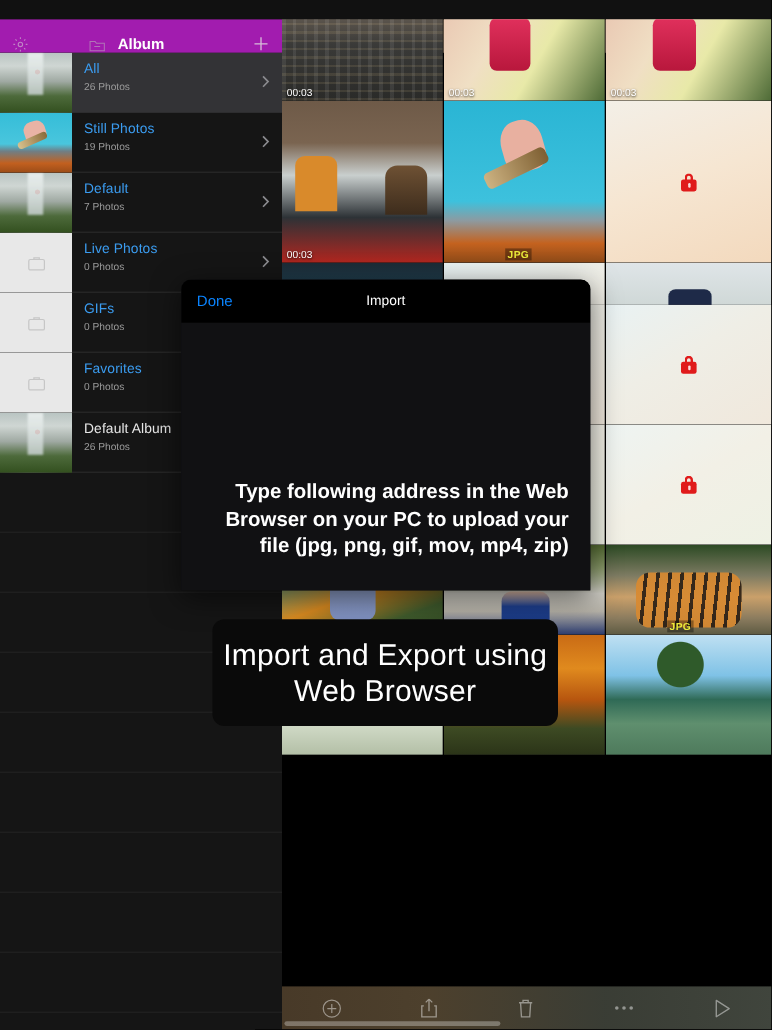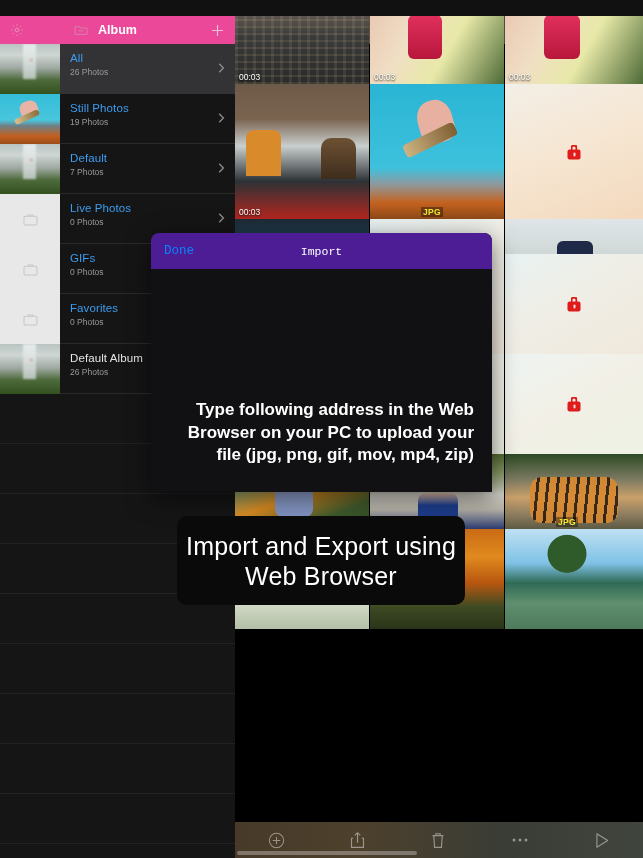--- a/index.html
+++ b/index.html
@@ -25,21 +25,21 @@
   .batt{ width:17px; height:8px; border:1px solid rgba(255,255,255,.85); border-radius:2px; position:relative; }
   .batt:after{ content:""; position:absolute; right:-3px; top:2px; width:1.5px; height:4px; background:rgba(255,255,255,.65); border-radius:0 1px 1px 0; }
   .batt i{ position:absolute; left:1px; top:1px; bottom:1px; width:13px; background:#fff; border-radius:1px; display:block; }
 
   
   .sidebar{
     position:absolute; left:0; top:16px; width:235px; height:842px;
     background:#151515; z-index:30; overflow:hidden;
   }
   .side-toolbar{
-    height:28px; background:#ec4899; display:flex; align-items:center;
+    height:28px; background:#a21caf; display:flex; align-items:flex-end;
     padding:0 10px; position:relative;gap:36px;
   }
   .side-toolbar .tb-icon{ opacity:.55; display:flex; align-items:center; }
   .side-toolbar .gear{ margin-right:14px; }
   .side-title{
     position:absolute; left:0; right:0; text-align:center; color:#fff;
     font-size:12.5px; font-weight:600; pointer-events:none;
   }
   .plus-btn{ margin-left:auto; opacity:.8; display:flex; }
 
@@ -204,22 +204,22 @@
   }
   .home-ind i{ display:block; width:180px; height:4px; border-radius:2px; background:rgba(255,255,255,.30); margin-left:2px; }
 
   
   .modal{
     position:absolute; left:151px; top:233px; width:341px; height:259px;
     background:#111113; border-radius:8px 8px 0 0; z-index:50; overflow:hidden;
     box-shadow:0 6px 24px rgba(0,0,0,.55);
   }
   .modal-head{
-    position:relative; height:36px; background:#4c1d95;
-    display:flex; align-items:center;font-family:Liberation Mono, monospace;
+    position:relative; height:36px; background:#000000;
+    display:flex; align-items:center;
   }
   .modal-done{ font-size:12.5px; color:#0a84ff; margin-left:13px; font-weight:500; }
   .modal-title{
     position:absolute; left:0; right:0; text-align:center;
     font-size:11.5px; color:#fff; font-weight:500;
   }
   .modal-body{ position:relative; height:223px; background:#111113; }
   .modal-msg{
     position:absolute; left:18px; right:18px; top:130px;
     text-align:right; color:#fff; font-size:17px; font-weight:700; line-height:1.33;

